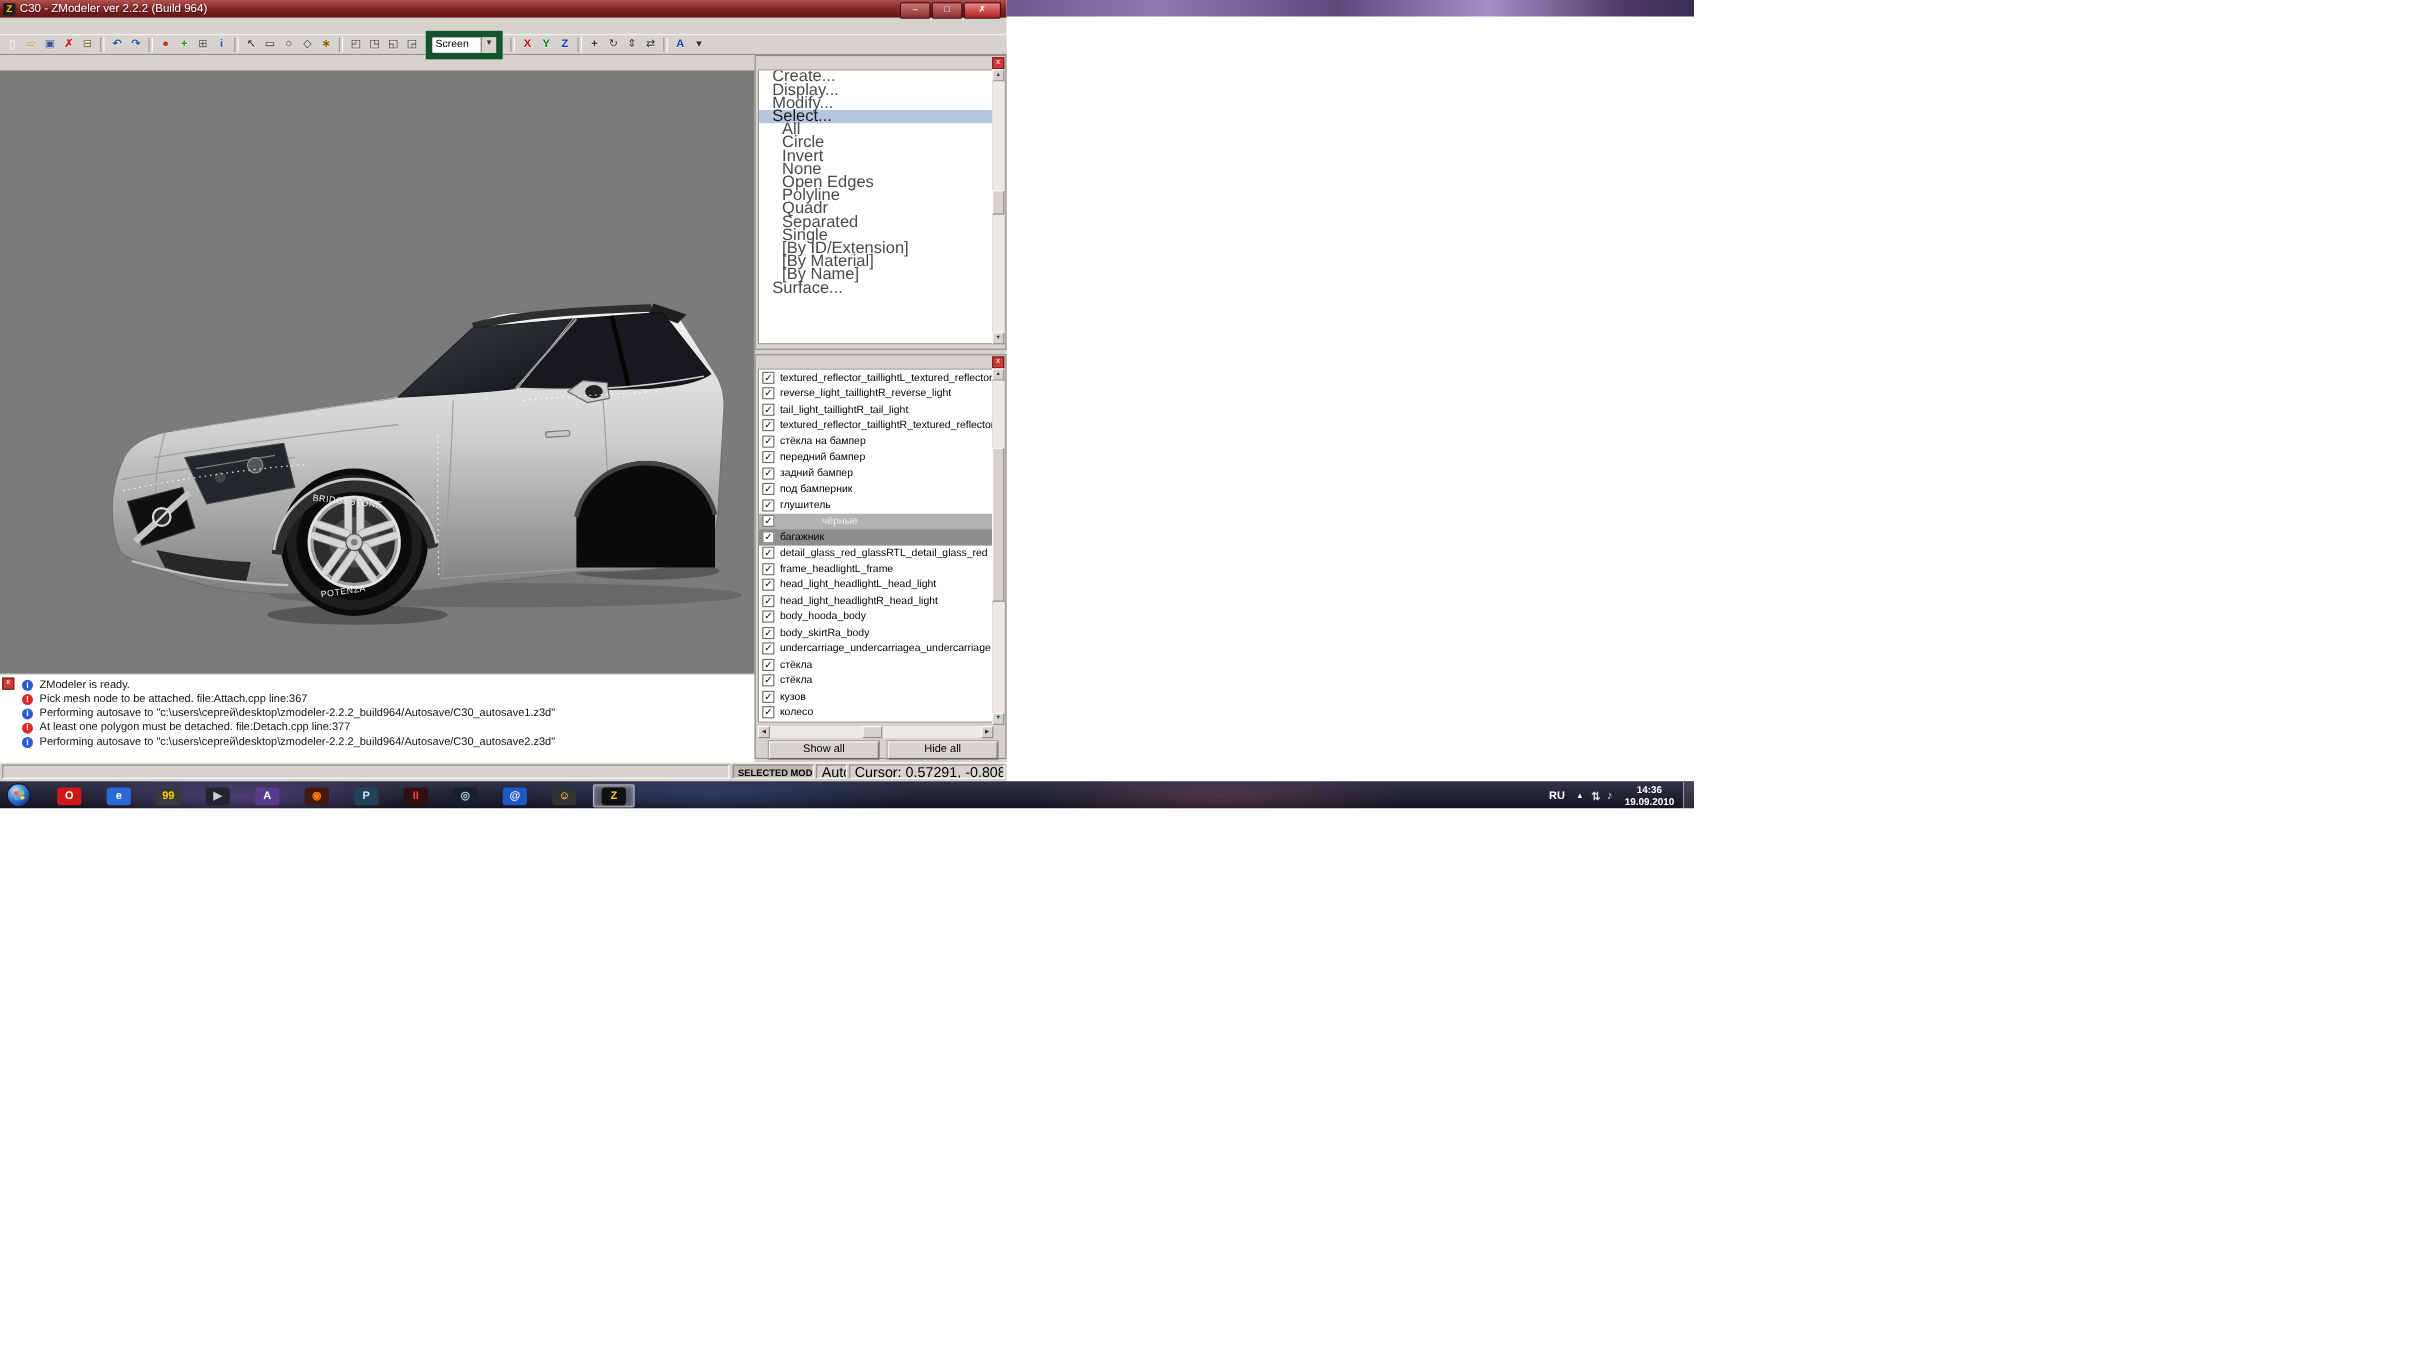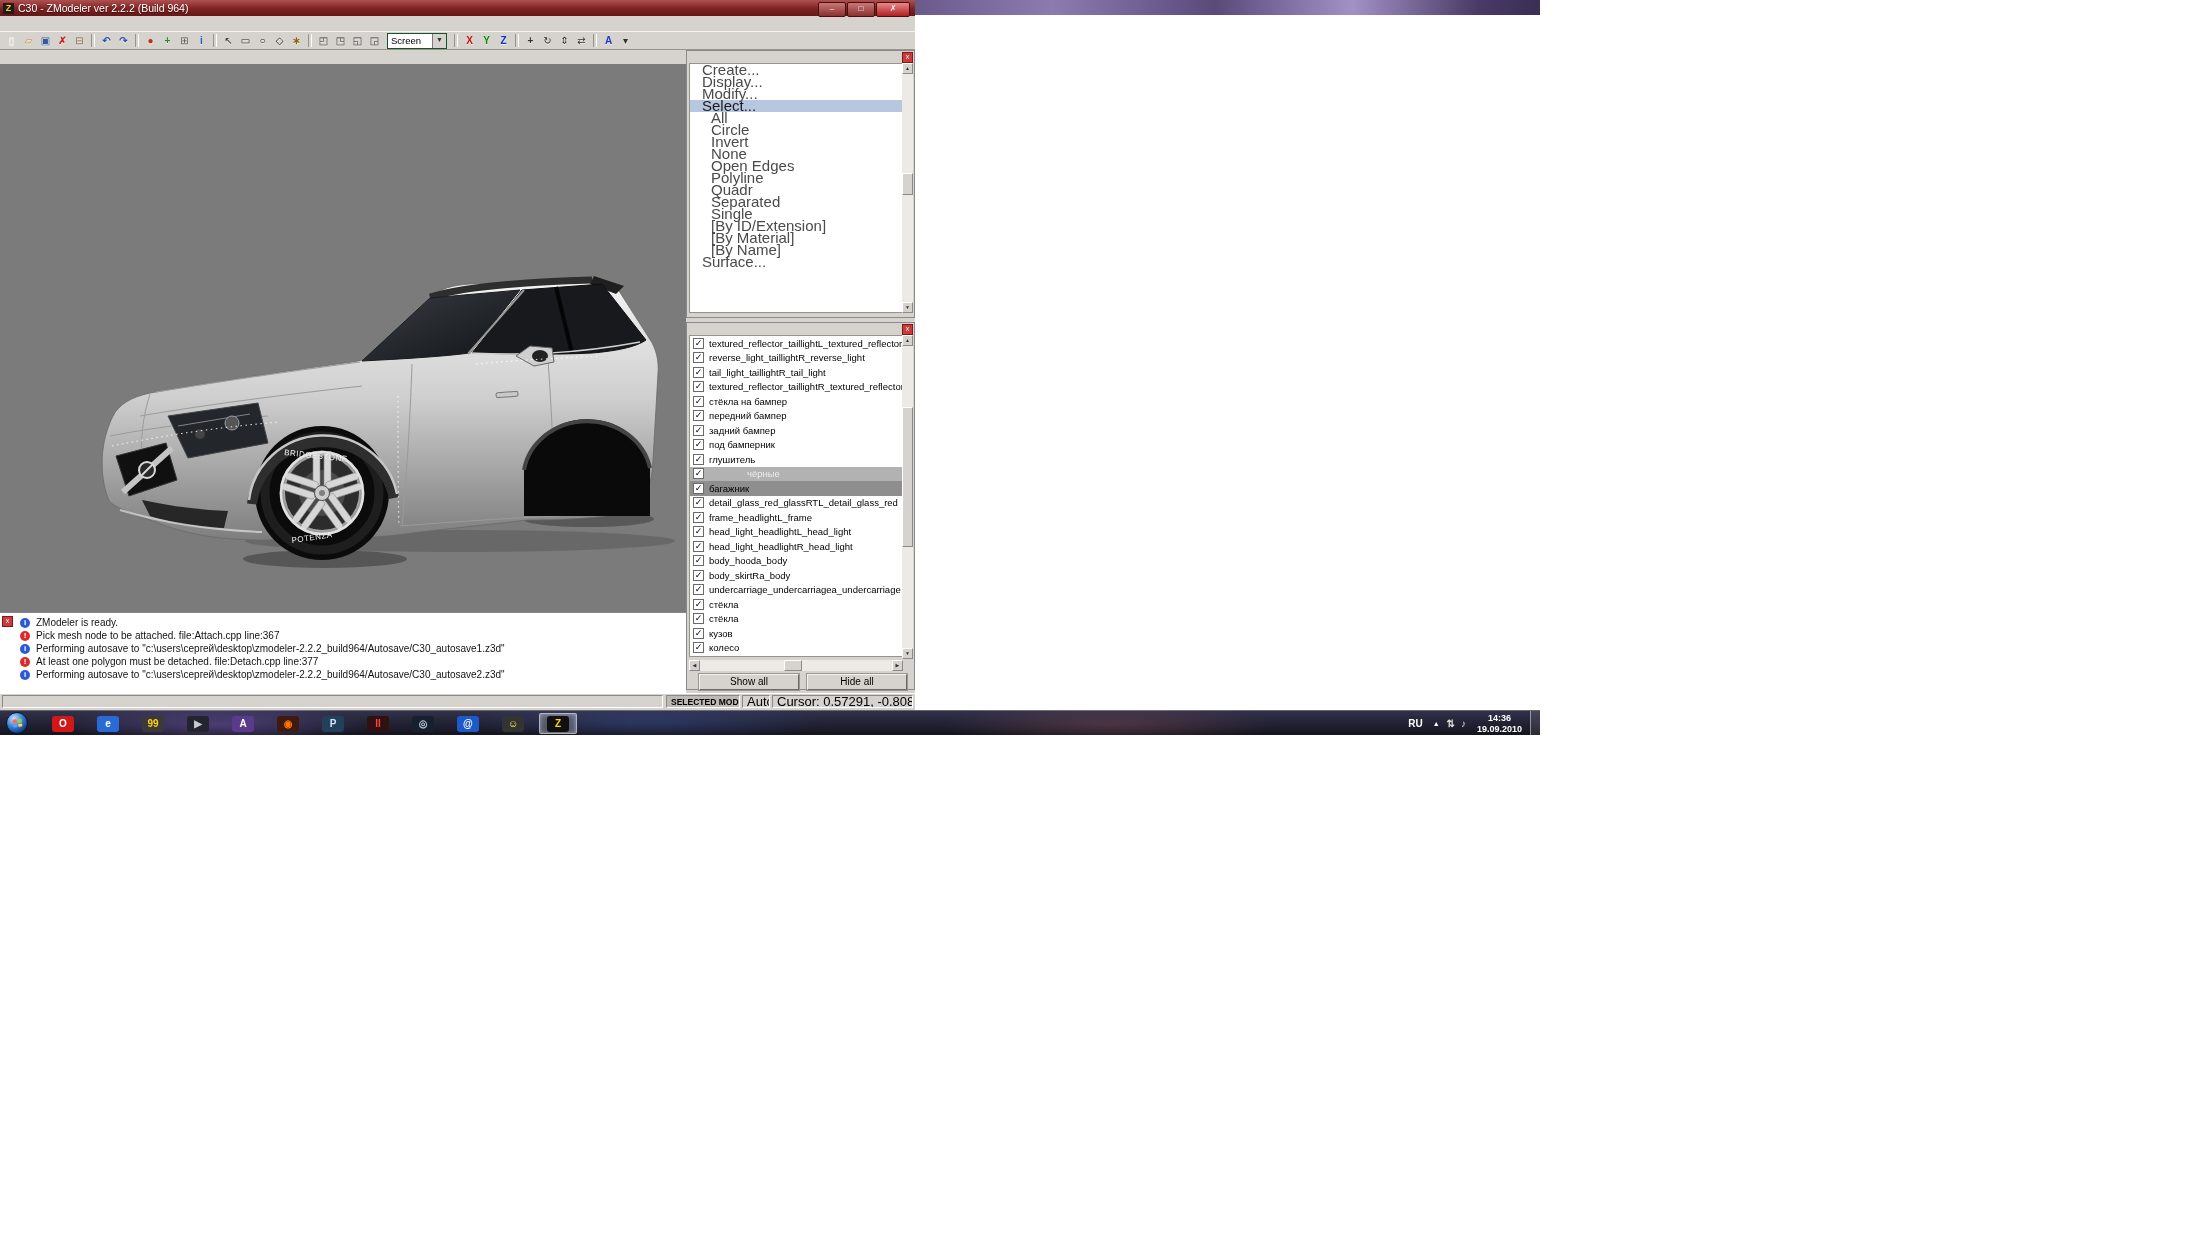--- a/index.html
+++ b/index.html
@@ -22,21 +22,21 @@
   
   .menubar{position:absolute;left:0;top:16px;width:915px;height:15px;background:linear-gradient(#747482,#56565f);display:flex;align-items:center;}
   .menu-item{color:#fff;font-size:10px;padding:1px 8px;}
   .menu-item.active{background:#262655;}
 
   
   .toolbar{position:absolute;left:0;top:31px;width:915px;height:19px;background:#d6d3ce;border-top:1px solid #f4f3f0;border-bottom:1px solid #98948c;
     display:flex;align-items:center;padding-left:3px;box-sizing:border-box;}
   .tb-icon{width:17px;height:15px;font-size:10px;text-align:center;line-height:15px;flex:none;text-shadow:0 1px 0 rgba(255,255,255,.6);}
   .tb-sep{width:2px;height:13px;border-left:1px solid #98948c;border-right:1px solid #fff;margin:0 3px;flex:none;}
-  .screen-select{width:58px;height:14px;background:#fff;border:1px solid #14532d;font-size:9.5px;display:flex;margin:0 4px;flex:none;}
+  .screen-select{width:58px;height:14px;background:#fff;border:6px solid #14532d;font-size:9.5px;display:flex;margin:0 4px;flex:none;}
   .screen-select .val{flex:1;padding-left:3px;line-height:13px;color:#000;}
   .screen-select .dd{width:13px;background:#d6d3ce;border-left:1px solid #7a7a7a;font-size:7px;text-align:center;line-height:12px;color:#333;}
 
   
   .viewport-header{position:absolute;left:0;top:50px;width:686px;height:14px;background:#f0abfc;display:flex;align-items:center;margin-top:15px;}
   .vp-3d{width:18px;height:12px;background:#4a4a54;color:#fff;font-size:8.5px;font-weight:bold;text-align:center;line-height:12px;margin:0 5px 0 2px;border:1px solid #2e2e36;flex:none;}
   .vp-arrow{font-size:9px;color:#222;margin-right:5px;}
   .vp-name{font-size:10px;color:#222;}
   .vp-tools{margin-left:auto;display:flex;align-items:center;}
   .vp-tool{font-size:9px;width:13px;text-align:center;color:#3a3a3a;}

